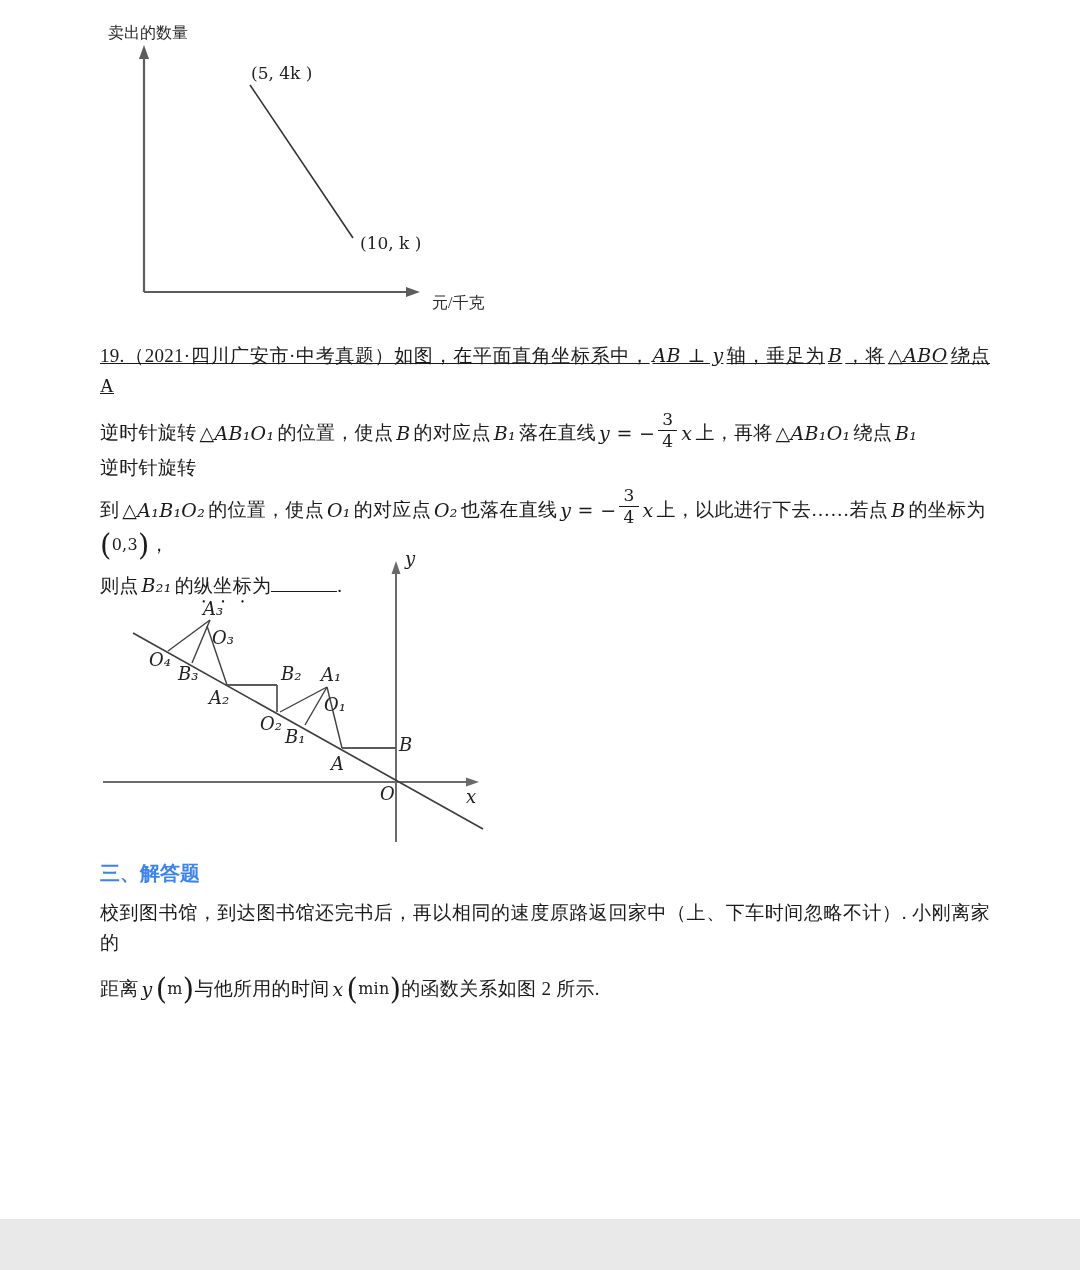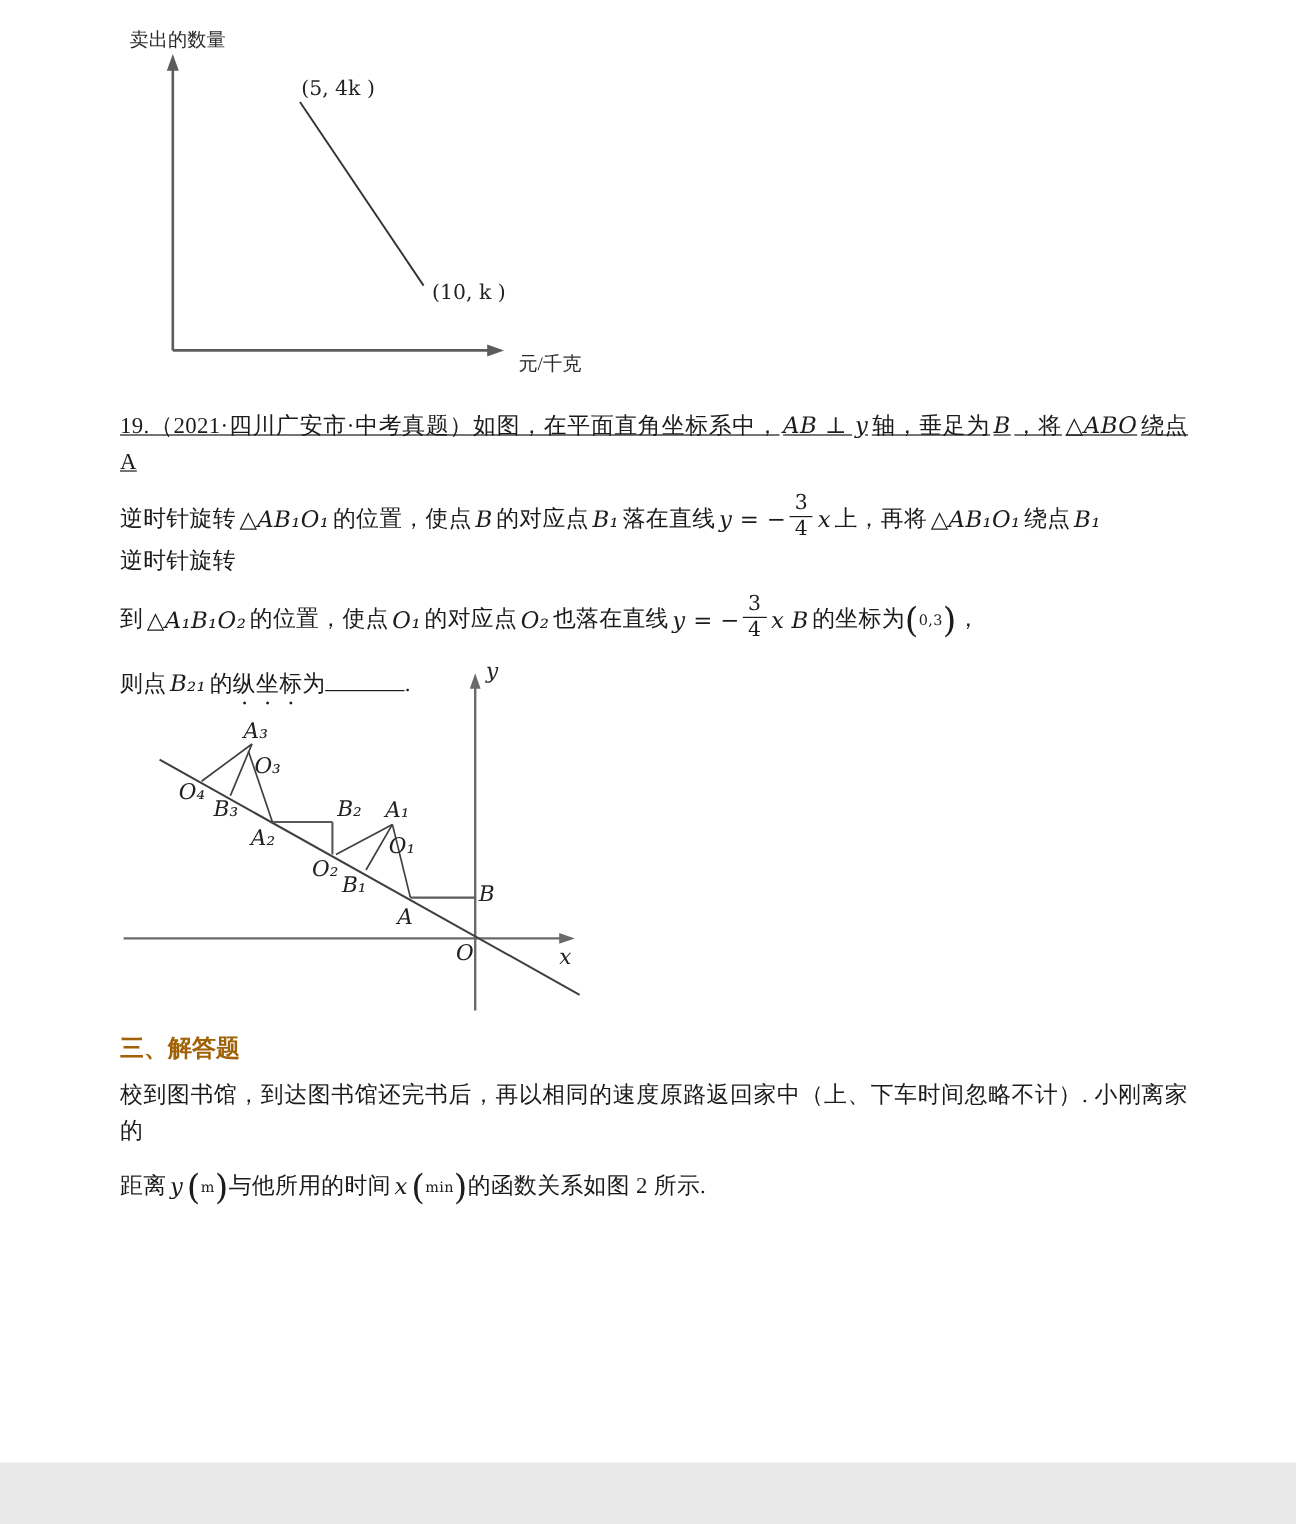--- a/index.html
+++ b/index.html
@@ -60,38 +60,38 @@
   .fden{border-top:1.4px solid #1b1b1b;padding:1px 4px 0;}
   .bigp{
     font-family:"DejaVu Serif","Liberation Serif",serif;
     font-size:29px;
     font-weight:300;
     vertical-align:-5px;
     line-height:0;
   }
   .pinner{
     font-family:"DejaVu Serif","Liberation Serif",serif;
-    font-size:12px;
+    font-size:16px;
   }
   .blank{
     display:inline-block;
     border-bottom:1.6px solid #1b1b1b;
     height:18px;
     vertical-align:baseline;
   }
   .emph{
     -webkit-text-emphasis:filled dot #1b1b1b;
     -webkit-text-emphasis-position:under right;
     text-emphasis:filled dot #1b1b1b;
     text-emphasis-position:under right;
   }
   #section3{
     position:absolute;left:100px;top:860px;
     font-family:"Liberation Sans","DejaVu Sans",sans-serif;
-    font-weight:700;font-size:20px;color:#a16207;
+    font-weight:700;font-size:20px;color:#3b82f6;
   }
   
   #p19-line1{margin-bottom:12px;text-decoration:underline;}
   #p19-line2{margin-bottom:6px;min-height:56px;display:flex;align-items:center;flex-wrap:wrap;}
   #p19-line3{margin-bottom:10px;min-height:56px;display:flex;align-items:center;flex-wrap:wrap;}
   #p19-line2 .t,#p19-line3 .t,#p19-line2 .m,#p19-line3 .m{line-height:30px;}
   #p20 .pline{margin-bottom:16px;}
   #p20-line3{display:flex;align-items:center;flex-wrap:wrap;}
 </style>
 </head>
@@ -143,20 +143,21 @@
         <span class="m">O₁</span>
         <span class="t">的对应点</span>
         <span class="m">O₂</span>
         <span class="t">也落在直线</span>
         <span class="m">y = −</span>
         <span class="frac">
           <span class="fnum">3</span>
           <span class="fden">4</span>
         </span>
         <span class="m">x</span>
+        <span class="t">上，以此进行下去……若点</span>
         <span class="m">B</span>
         <span class="t">的坐标为</span>
         <span class="bigp">(</span>
         <span class="pinner">0,3</span>
         <span class="bigp">)</span>
         <span class="t">，</span>
       </div>
     <div class="pline" id="p19-line4"><span class="t">则点</span><span class="m">B₂₁</span><span class="t">的</span><span class="t emph">纵坐标</span><span class="t">为</span><span class="blank" style="width: 66px;"></span><span class="t">.</span></div>
   </div>
 

